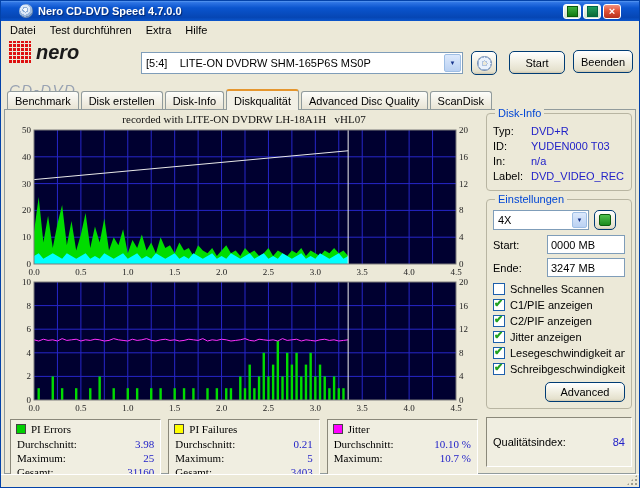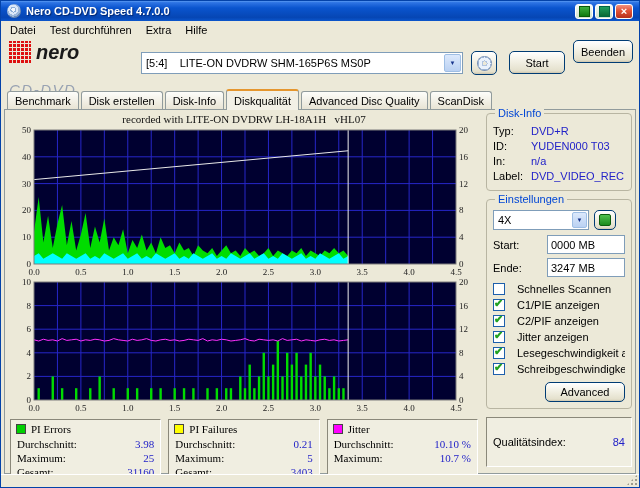--- a/index.html
+++ b/index.html
@@ -1,20 +1,20 @@
 <!DOCTYPE html>
 <html><head>
 <meta charset="utf-8">
 <style>
   html,body{margin:0;padding:0;}
   body{font-family:"Liberation Sans",sans-serif;font-size:11px;background:#777;}
   .window{position:relative;width:640px;height:488px;background:#ECE9D8;border:1px solid #0342A9;box-sizing:border-box;overflow:hidden;}
 
   
-  .titlebar{height:20px;display:flex;align-items:center;padding:0 6px;
+  .titlebar{height:20px;display:flex;align-items:center;padding:0 18px;
     background:linear-gradient(180deg,#5A9AF2 0%,#2E74E4 8%,#0A54CE 35%,#0646B4 82%,#0B56CC 100%);}
   .titlebar-icon{width:14px;height:14px;border-radius:50%;flex:none;
     background:radial-gradient(circle at 45% 40%,#F4F8FC 0 2px,#8FB0D8 2px 3px,#DCE8F8 3px 5px,#9CB8DC 5px 7px,#6E8CB4 7px);}
   .title-text{color:#fff;font-weight:bold;font-size:11px;text-shadow:1px 1px 1px #00256E;flex:1;margin-left:5px;white-space:nowrap;}
   .tb-btn{width:18px;height:15px;margin-left:2px;border:1px solid #fff;border-radius:3px;display:flex;align-items:center;justify-content:center;box-sizing:border-box;}
   .tb-green{background:linear-gradient(#F8FAF6,#D4E4CC);}
   .g1{width:9px;height:9px;background:linear-gradient(#3FB03F,#107A10);border:1px solid #0A5A0A;}
   .g2{width:9px;height:9px;background:linear-gradient(#1E9E5E,#0A6A36);border:1px solid #064;}
   .tb-close{background:linear-gradient(#F1917E,#E15135 45%,#B5301C);color:#fff;font-weight:bold;font-size:11px;line-height:1;}
 
@@ -33,21 +33,21 @@
   .combo{position:absolute;left:140px;top:14px;width:322px;height:22px;background:#fff;border:1px solid #7F9DB9;display:flex;align-items:center;box-sizing:border-box;}
   .combo-text{flex:1;padding-left:4px;white-space:pre;overflow:hidden;}
   .combo-arrow{width:17px;height:18px;margin-right:1px;background:linear-gradient(#DCE9FC,#BAD1F2);border:1px solid #9EBEE4;border-radius:2px;display:flex;align-items:center;justify-content:center;font-size:6px;color:#17348C;box-sizing:border-box;}
   .xp-btn{border:1px solid #003C74;border-radius:5px;box-sizing:border-box;
     background:linear-gradient(180deg,#FFFFFF 0%,#F2F0E4 45%,#E4E0CC 90%,#CEC6AE 100%);
     font-size:11px;display:flex;align-items:center;justify-content:center;}
   .disc-btn{position:absolute;left:470px;top:13px;width:26px;height:24px;}
   .disc-icon{width:15px;height:15px;border-radius:50%;
     background:radial-gradient(circle at 50% 50%,#ECE9D8 0 2px,#B0C4E0 2px 3px,#EAF2FC 3px 6px,#9CB4D4 6px 7px,#7890B4 7px);}
   .start-btn{position:absolute;left:508px;top:13px;width:56px;height:23px;}
-  .quit-btn{position:absolute;left:572px;top:2px;width:60px;height:23px;}
+  .quit-btn{position:absolute;left:572px;top:12px;width:60px;height:23px;}
 
   
   .tabstrip{height:21px;display:flex;align-items:flex-end;padding-left:6px;position:relative;z-index:2;}
   .tab{height:18px;padding:0 7px;display:flex;align-items:center;background:linear-gradient(#FDFDFA,#E8E4D4);
     border:1px solid #919B9C;border-bottom:none;border-radius:3px 3px 0 0;margin-right:2px;font-size:11px;box-sizing:border-box;}
   .tab.active{height:21px;margin-bottom:-1px;background:#F2F0E6;border-top:2px solid #E5962E;font-weight:normal;}
 
   
   .page{position:absolute;left:3px;right:3px;top:108px;bottom:13px;background:#ECE9D8;border:1px solid #919B9C;display:flex;padding:3px;box-sizing:border-box;}
   .charts{width:472px;flex:none;font-family:Liberation Serif, serif;}
@@ -70,21 +70,21 @@
   .info-val{flex:1;white-space:nowrap;overflow:hidden;}
 
   .speed-row{display:flex;gap:5px;margin-bottom:5px;}
   .speed-combo{width:96px;height:20px;border:1px solid #7F9DB9;background:#fff;display:flex;align-items:center;box-sizing:border-box;}
   .speed-text{flex:1;padding-left:4px;}
   .speed-arrow{width:15px;height:16px;margin-right:1px;background:linear-gradient(#DCE9FC,#BAD1F2);border:1px solid #9EBEE4;border-radius:2px;display:flex;align-items:center;justify-content:center;font-size:6px;color:#17348C;box-sizing:border-box;}
   .refresh-btn{width:22px;height:20px;}
   .refresh-glyph{width:10px;height:10px;border-radius:2px;background:linear-gradient(#4FC24F,#1C8A1C);border:1px solid #0C5E0C;}
   .field-row{display:flex;justify-content:space-between;align-items:center;margin-bottom:4px;}
   input.field{width:78px;height:19px;border:1px solid #7F9DB9;font:11px "Liberation Sans",sans-serif;padding:0 3px;box-sizing:border-box;background:#fff;}
-  .cb-row{display:flex;align-items:center;gap:12px;height:16px;overflow:hidden;text-align:right;}
+  .cb-row{display:flex;align-items:center;gap:5px;height:16px;overflow:hidden;text-align:right;}
   .cb-box{width:12px;height:12px;border:1px solid #1D5FAC;background:#fff;flex:none;position:relative;box-sizing:border-box;}
   .cb-box.checked::after{content:"\2714";position:absolute;left:0px;top:-3px;font-size:11px;color:#21A121;font-weight:bold;}
   .cb-label{white-space:nowrap;overflow:hidden;}
   .advanced-row{display:flex;justify-content:flex-end;margin-top:5px;}
   .advanced-btn{width:80px;height:20px;}
 
   .flat-box{border:1px solid;border-color:#8A887A #FFFFFF #FFFFFF #8A887A;background:#F0EEE1;margin-bottom:8px;}
   .quality-box{display:flex;justify-content:space-between;align-items:center;padding:18px 6px;}
   .progress-box{display:flex;flex-direction:column;padding:4px 6px;}
   .p-row{display:flex;justify-content:space-between;line-height:16px;}

